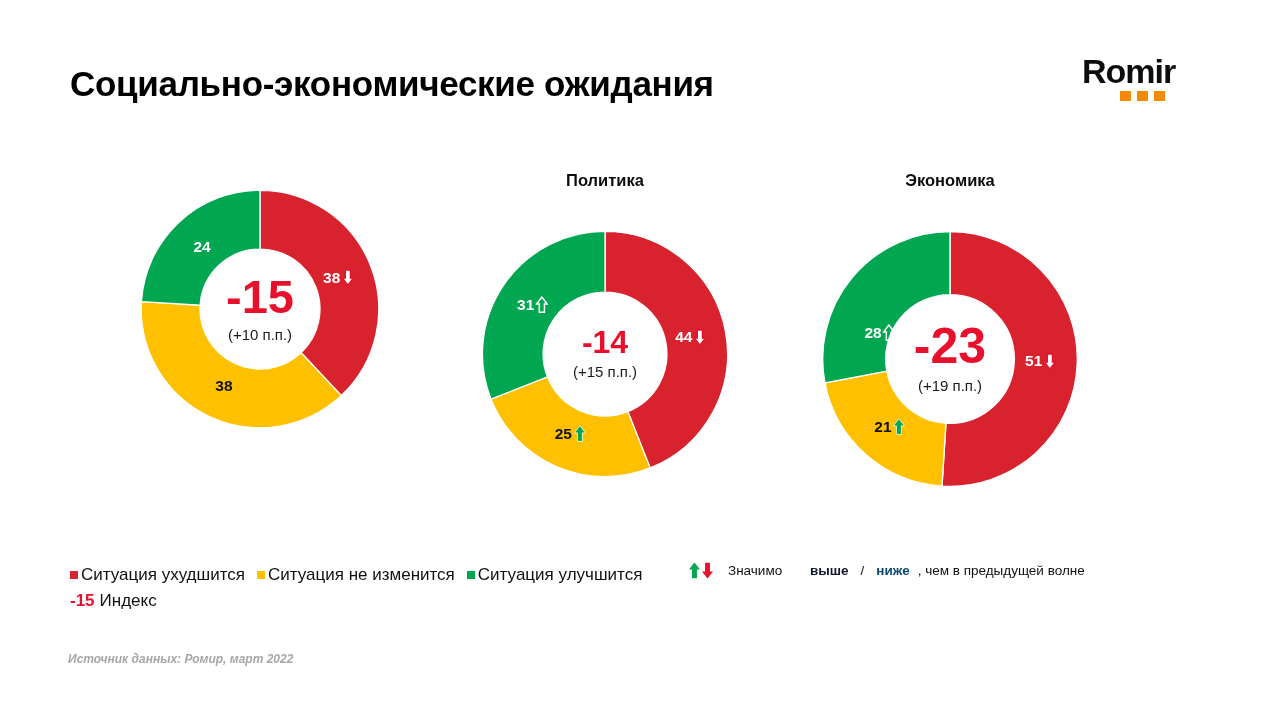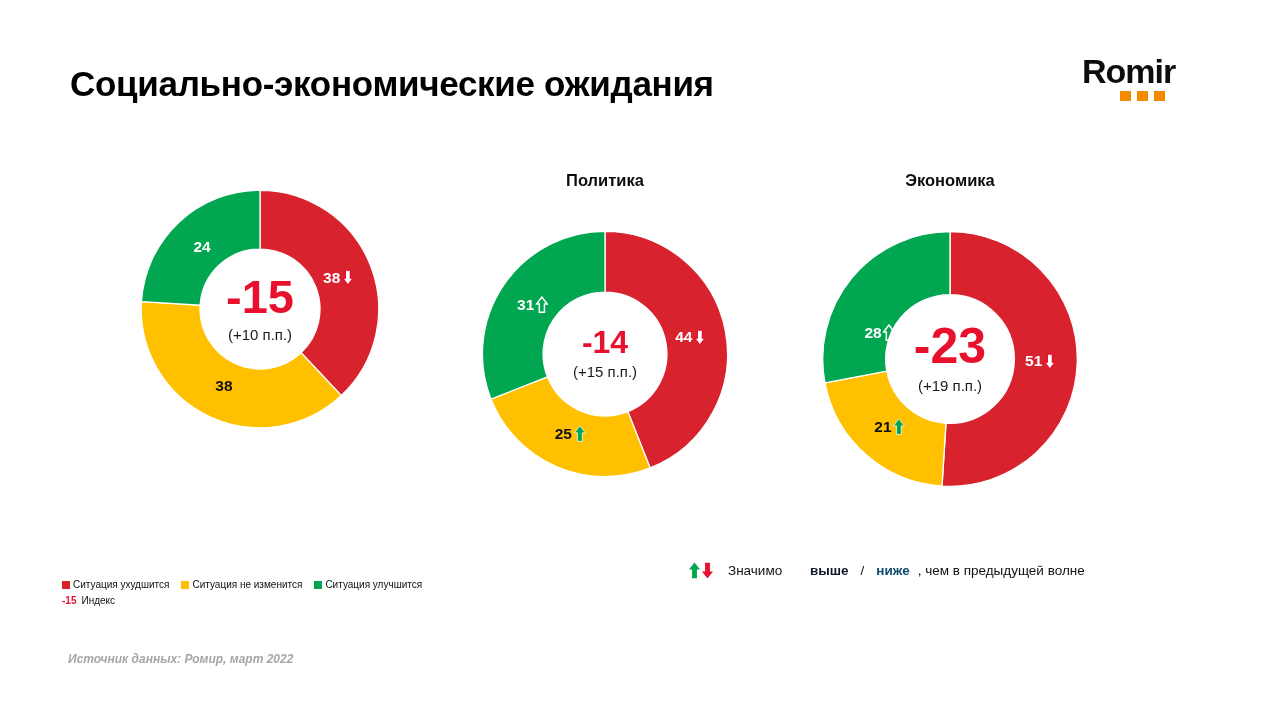--- a/index.html
+++ b/index.html
@@ -130,25 +130,24 @@
   }
   .seg-label.on-red   { color: #ffffff; }
   .seg-label.on-green { color: #ffffff; }
   .seg-label.on-yellow{ color: #111111; }
 
   .arrow { width: 13px; height: 17px; display: inline-block; }
 
   
   .legend-left {
     position: absolute;
-    left: 62px;
+    left: 70px;
     top: 562px;
-    font-size: 10px;
+    font-size: 17px;
     color: #111111;
-    margin-top: 15px;
   }
   .legend-row {
     display: flex;
     align-items: center;
     gap: 0;
     line-height: 1.55;
   }
   .legend-item {
     display: flex;
     align-items: center;

